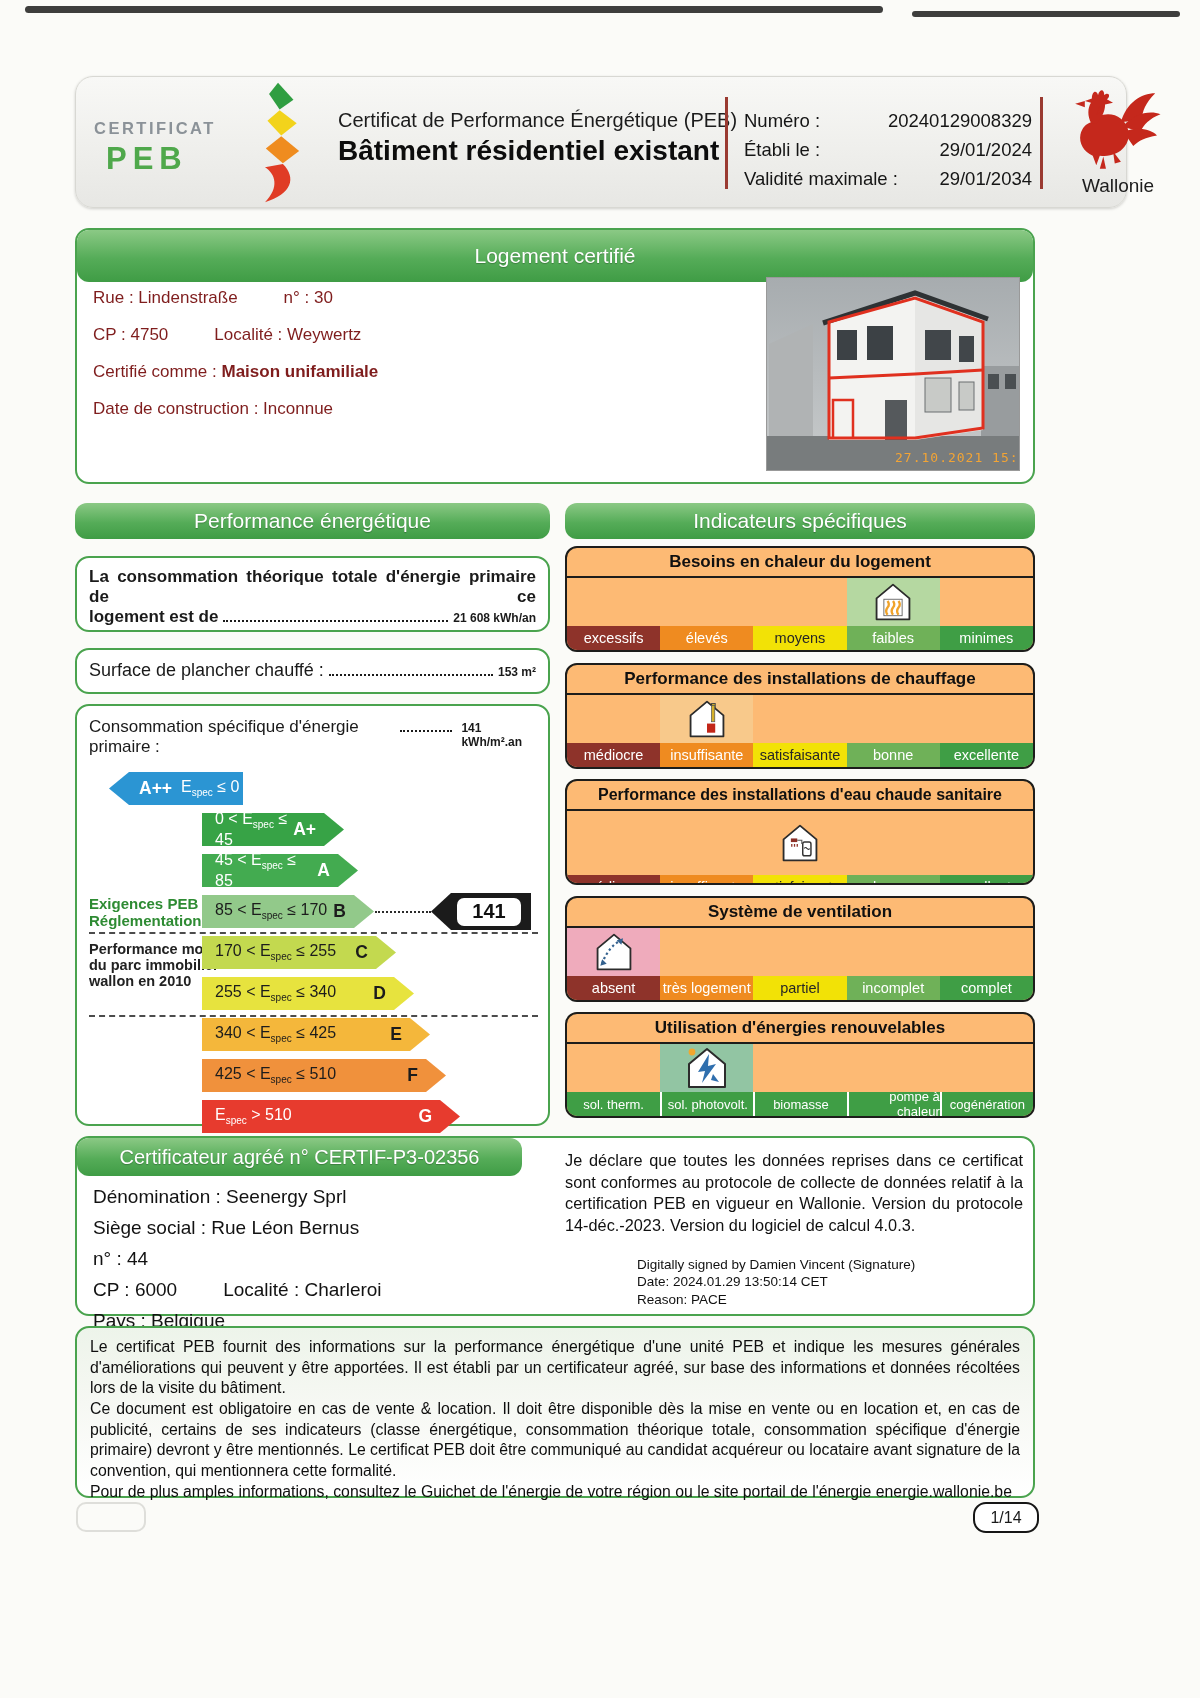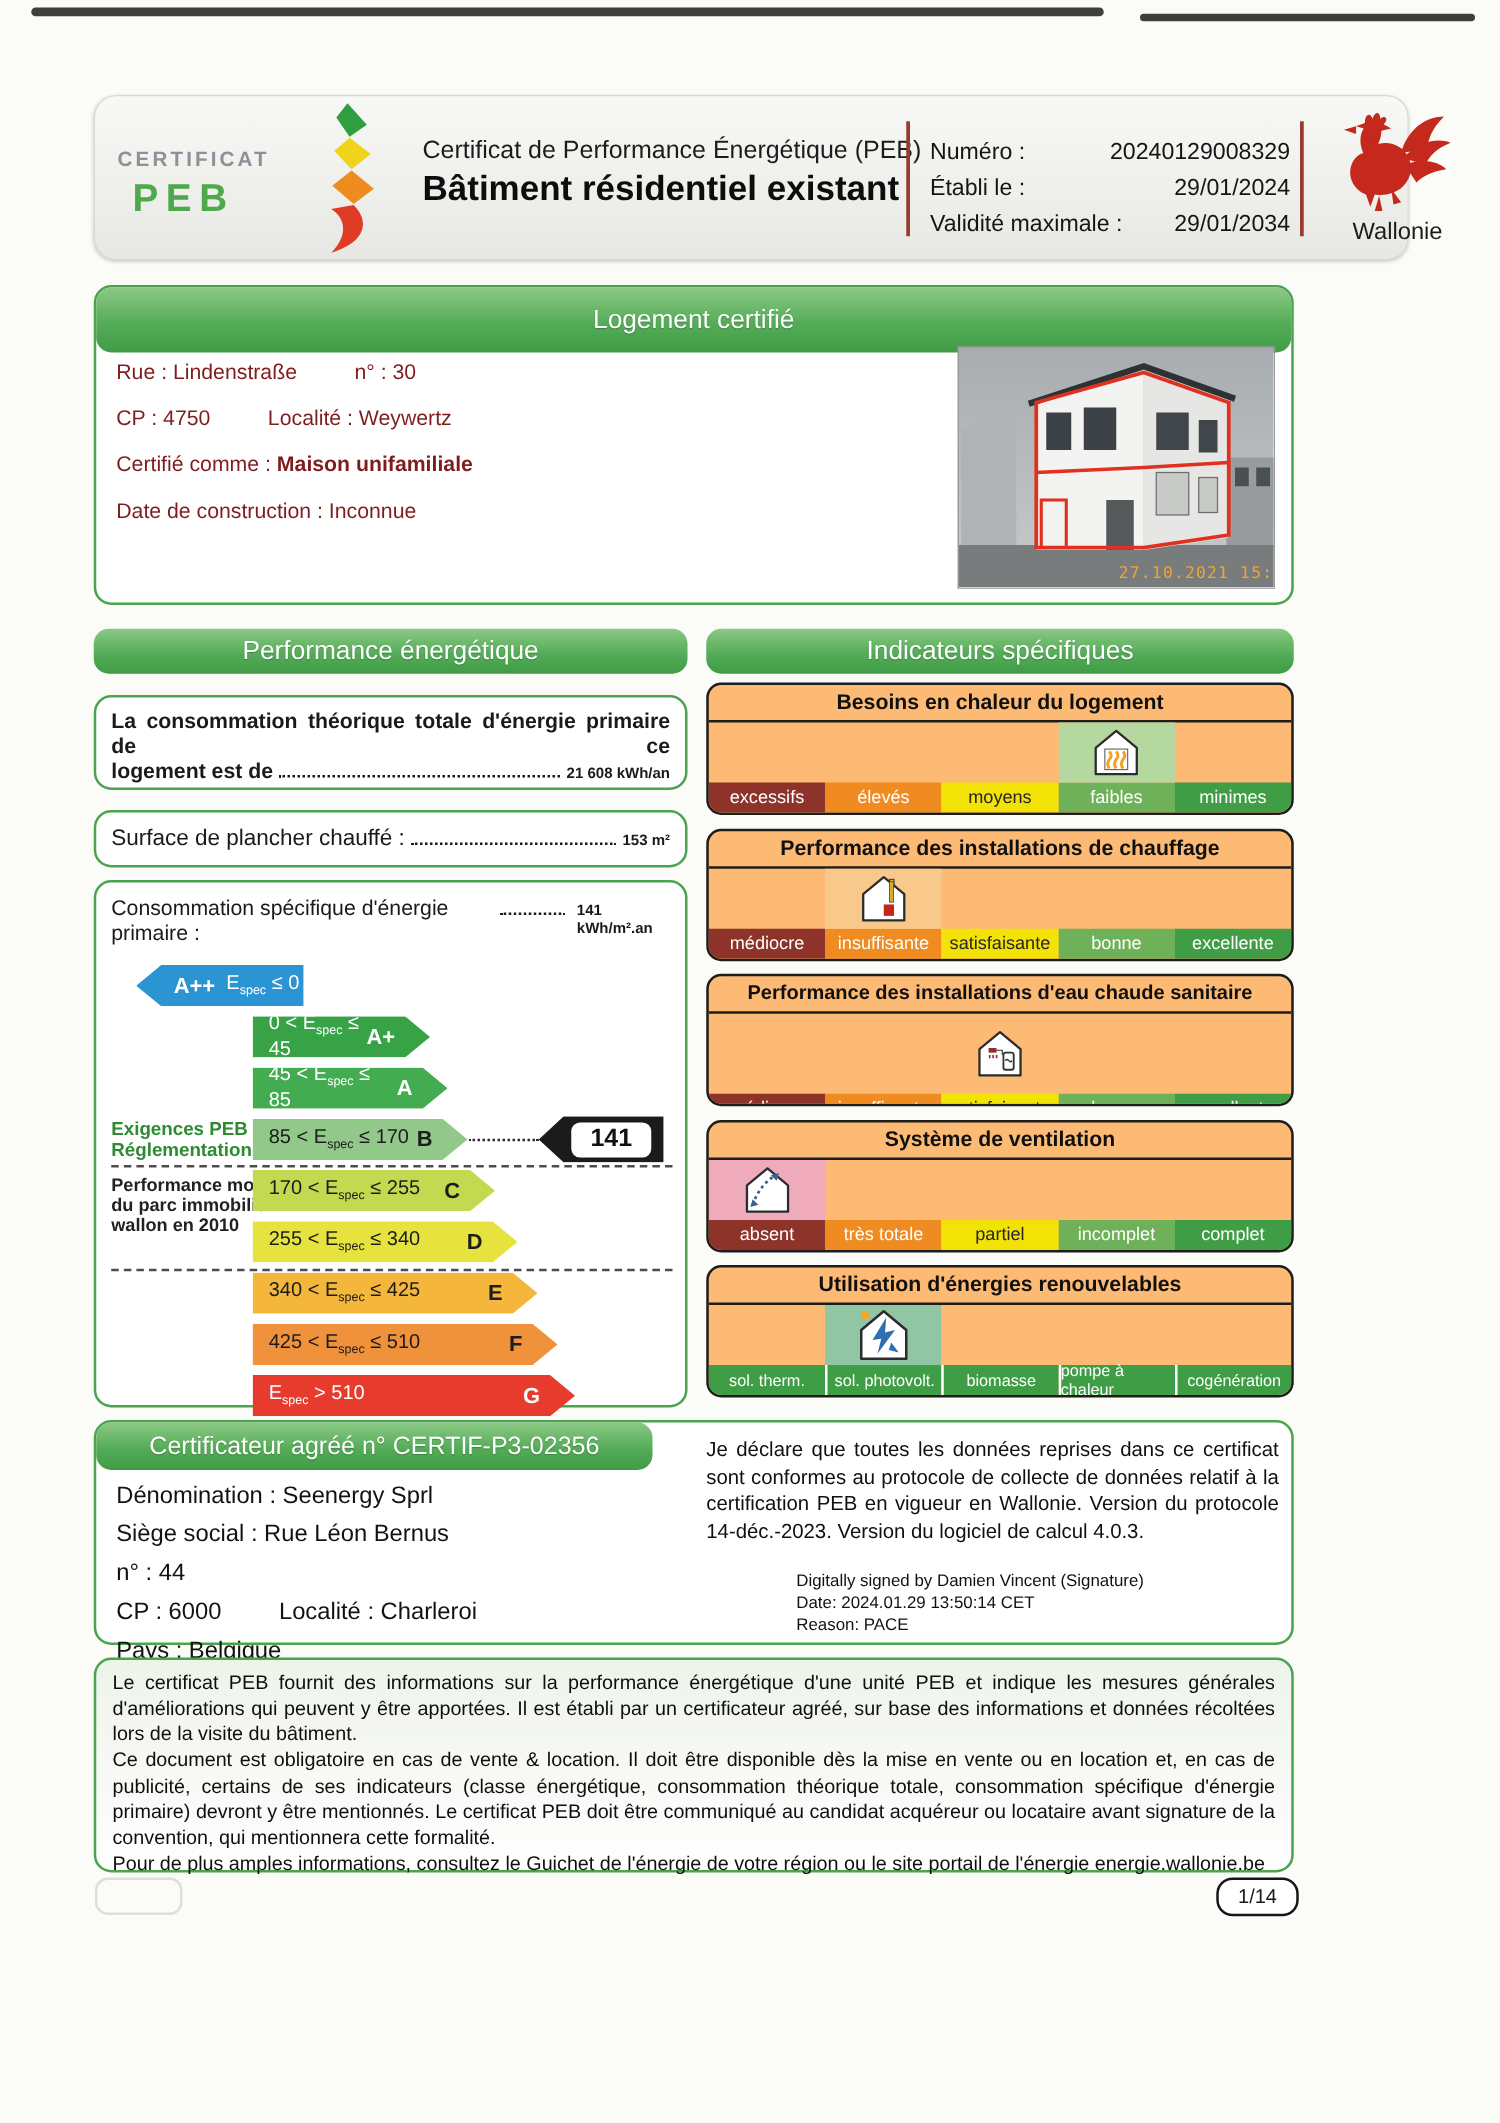--- a/index.html
+++ b/index.html
@@ -74,21 +74,21 @@
 
   
   .indbar{left:565px;top:503px;width:470px;height:36px;}
   .panel{position:absolute;left:565px;width:470px;background:#fdba74;border:2.5px solid #1d1d1b;border-radius:12px;
          overflow:hidden;display:flex;flex-direction:column;box-sizing:border-box;}
   .ptitle{height:28px;display:flex;align-items:center;justify-content:center;font-weight:bold;font-size:17px;
           border-bottom:2.5px solid #1d1d1b;color:#101010;flex:none;}
   .pbody{position:relative;flex:1;}
   .phl{position:absolute;top:0;bottom:0;width:20%;display:flex;align-items:center;justify-content:center;}
   .plabels{display:flex;height:24px;flex:none;}
-  .pcell{width:20%;display:flex;align-items:center;justify-content:center;font-size:14.5px;color:#fff;box-sizing:border-box;}
+  .pcell{width:20%;display:flex;align-items:center;justify-content:center;font-size:14.5px;color:#fff;box-sizing:border-box;text-align:right;}
   .pcell.dark{color:#262626;}
   .pcell.sep{border-left:2px solid #fff;}
   .pcell.small{font-size:13px;}
 
   
   .certbox{left:75px;top:1136px;width:960px;height:180px;}
   .certbar{position:absolute;left:0px;top:0px;width:445px;height:38px;font-size:20px;}
   .cert-lines{position:absolute;left:16px;top:48px;}
   .declaration{position:absolute;left:488px;top:12px;width:458px;font-size:16.3px;line-height:1.33;
                text-align:justify;color:#101010;}
@@ -344,21 +344,21 @@
             <svg width="42" height="44" viewBox="0 0 46 46">
               <path d="M5 19 L23 4 L41 19 L41 42 L5 42 Z" fill="#fff" stroke="#2c2c2c" stroke-width="2" stroke-linejoin="round"></path>
               <path d="M10 36 C14 24 22 14 31 10" stroke="#35628f" stroke-width="2.4" stroke-dasharray="2.5 3" fill="none"></path>
               <path d="M33 8 l-7 2 5 5 z" fill="#35628f"></path>
               <path d="M8 38 l7 -2 -5 -5 z" fill="#35628f"></path>
             </svg>
           </div>
         </div>
         <div class="plabels">
           <div class="pcell" style="background: rgb(142, 51, 42);">absent</div>
-          <div class="pcell" style="background: rgb(239, 139, 32);">très totale</div>
+          <div class="pcell" style="background: rgb(239, 139, 32);">très logement</div>
           <div class="pcell dark" style="background: rgb(242, 226, 6);">partiel</div>
           <div class="pcell" style="background: rgb(111, 177, 88);">incomplet</div>
           <div class="pcell" style="background: rgb(63, 158, 69);">complet</div>
         </div>
       </div>
       <div class="panel" style="top: 1012px; height: 106px;">
         <div class="ptitle">Utilisation d'énergies renouvelables</div>
         <div class="pbody">
           <div class="phl" style="left: 20%; background: rgb(146, 197, 163);">
             <svg width="46" height="46" viewBox="0 0 46 46">

